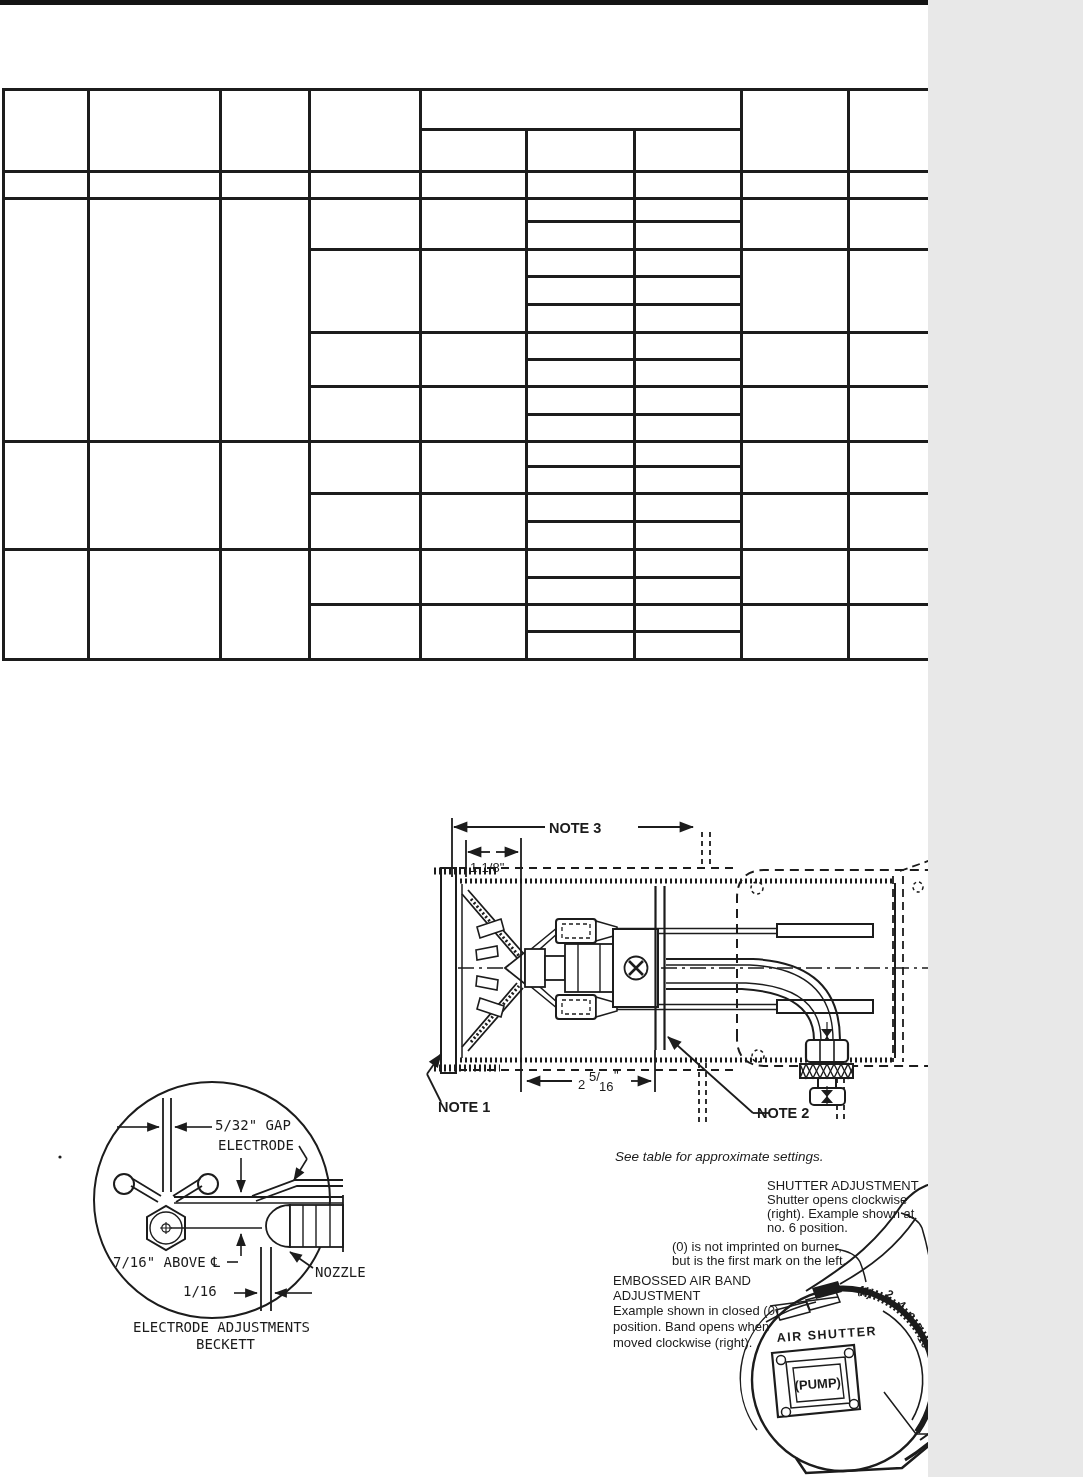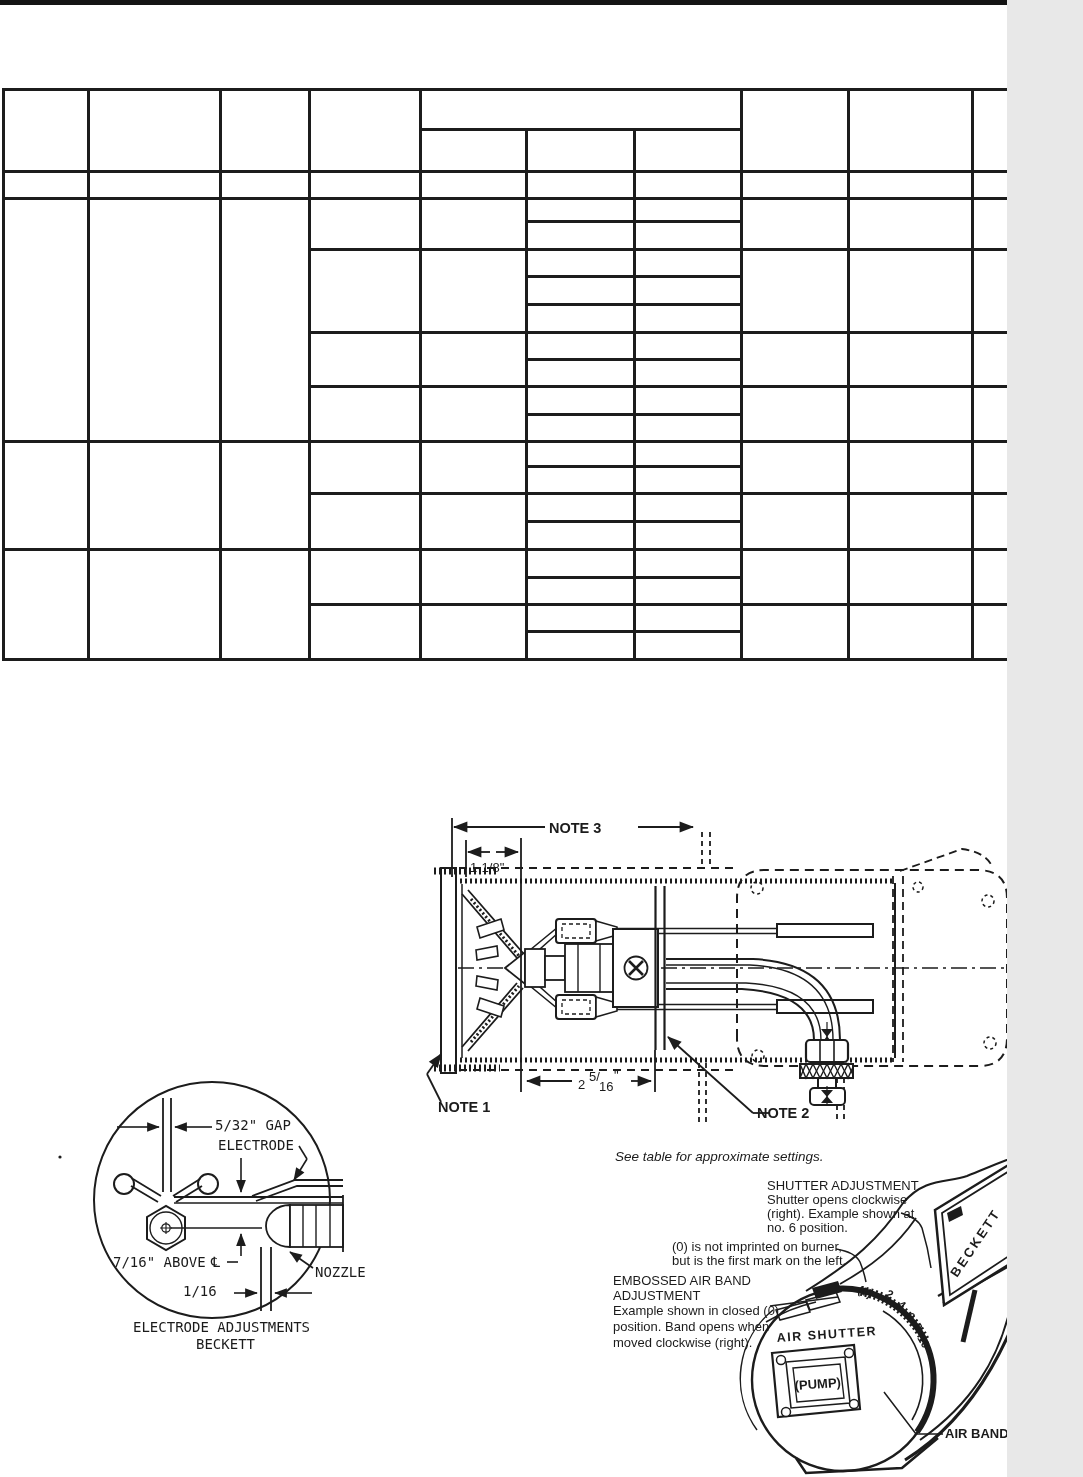--- a/index.html
+++ b/index.html
@@ -1,16 +1,16 @@
 <!DOCTYPE html>
 <html><head>
 <meta charset="utf-8">
 <style>
   html,body{margin:0;padding:0;background:#e8e8e8;}
-  .page{position:relative;width:1007px;height:1477px;background:#ffffff;overflow:hidden;
+  .page{position:relative;width:928px;height:1477px;background:#ffffff;overflow:hidden;
         font-family:"Liberation Sans",sans-serif;color:#0c4a6e;}
   .topbar{position:absolute;left:0;top:0;width:1083px;height:5px;background:#141414;}
   table.grid{position:absolute;left:2px;top:88px;width:1077px;height:570px;
              border-collapse:collapse;table-layout:fixed;}
   table.grid td{border:3px solid #1c1c1c;padding:0;}
   svg.overlay{position:absolute;left:0;top:0;}
   .lbl{font-family:"Liberation Sans",sans-serif;font-size:13px;fill:#1b1b1b;}
   .note{font-family:"Liberation Sans",sans-serif;font-size:14.5px;font-weight:bold;fill:#1b1b1b;}
   .dim{font-family:"Liberation Sans",sans-serif;font-size:13px;fill:#1b1b1b;}
   .it{font-family:"Liberation Sans",sans-serif;font-size:13.5px;font-style:italic;fill:#1b1b1b;}

